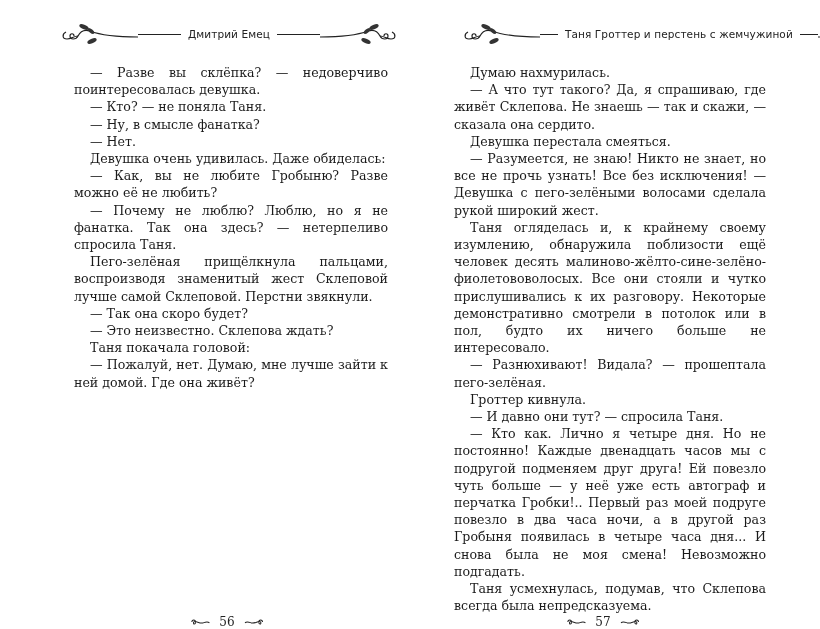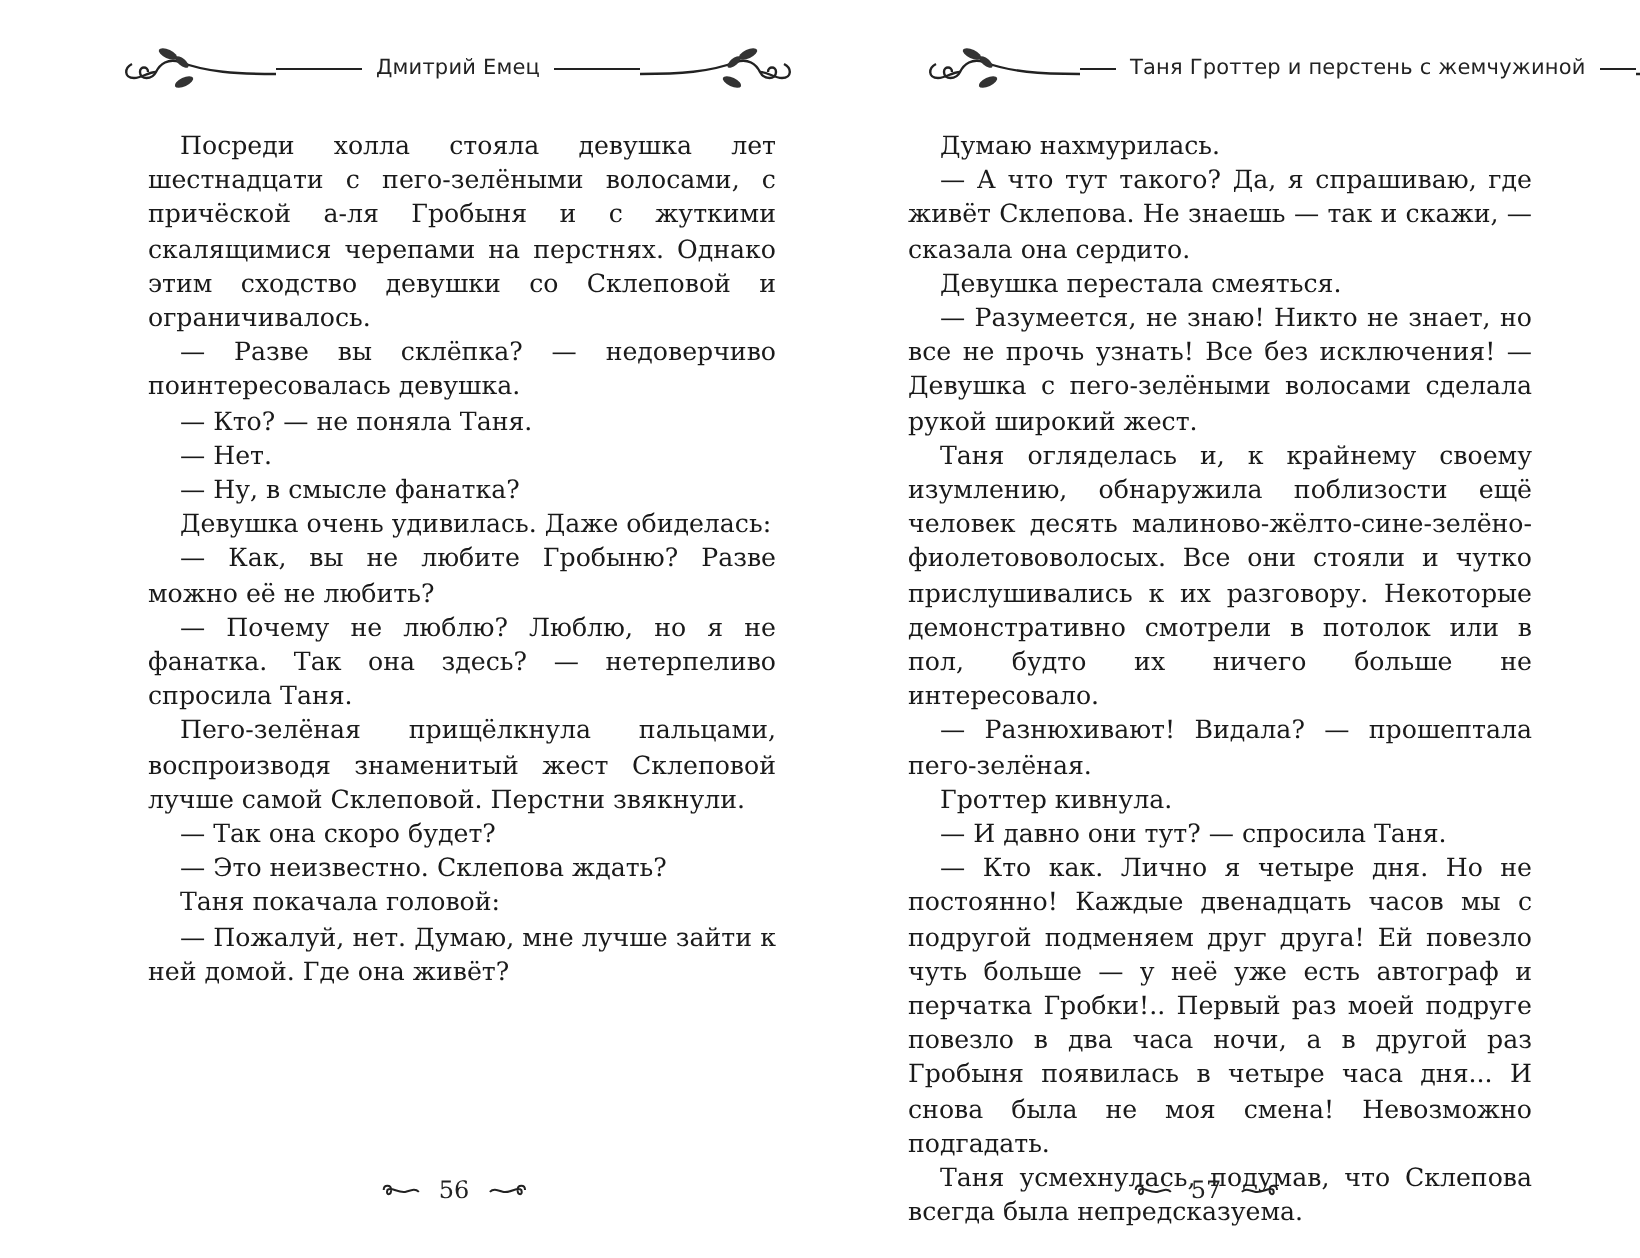--- a/index.html
+++ b/index.html
@@ -13,21 +13,21 @@
   .page.right .running-head { left: 30px; width: 342px; }
   .running-head .orn { width: 80px; height: 24px; flex: 0 0 auto; }
   .running-head .rule { flex: 1 1 auto; height: 1px; background: #222; }
   .running-head .title { font-family: "DejaVu Sans", sans-serif; font-size: 10.5px; color: #222; padding: 0 7px; white-space: nowrap; letter-spacing: 0.1px; }
 
   .body-text { position: absolute; top: 64px; font-size: 12.6px; line-height: 17.2px; text-align: justify; font-family: "DejaVu Serif", serif; }
   .page.left .body-text { left: 54px; width: 314px; }
   .page.right .body-text { left: 24px; width: 312px; }
   .body-text p { margin: 0; text-indent: 16px; hyphens: manual; }
 
-  .folio { position: absolute; top: 588px; display: flex; align-items: center; justify-content: space-between; }
+  .folio { position: absolute; top: 615px; display: flex; align-items: center; justify-content: space-between; }
   .page.left .folio { left: 170px; width: 74px; }
   .page.right .folio { left: 136px; width: 74px; }
   .folio .num { font-family: "DejaVu Serif", serif; font-size: 12px; padding: 0 9px; color: #222; }
   .folio svg { width: 22px; height: 12px; }
 </style>
 </head>
 <body>
 
 <div class="page left">
   <div class="running-head">
@@ -44,25 +44,24 @@
     <svg class="orn" viewBox="0 0 80 24" style="transform:scaleX(-1)">
       <path d="M80 15 C60 15, 45 14, 32 9 C26 7, 22 10, 20 14 C18 18, 12 18, 12 14 C12 11, 16 11, 16 14" fill="none" stroke="#222" stroke-width="1.2"></path>
       <path d="M8 10 C4 12, 4 17, 9 17 C13 17, 16 14, 20 14" fill="none" stroke="#222" stroke-width="1.2"></path>
       <ellipse cx="26" cy="5" rx="5" ry="2.2" transform="rotate(25 26 5)" fill="#333"></ellipse>
       <ellipse cx="33" cy="9" rx="4" ry="1.8" transform="rotate(40 33 9)" fill="#333"></ellipse>
       <ellipse cx="34" cy="19" rx="5" ry="2.2" transform="rotate(-25 34 19)" fill="#333"></ellipse>
     </svg>
   </div>
 
   <div class="body-text">
-    <p>Посреди холла стояла девушка лет шестнадцати с пего-зелёными волосами, с причёской а-ля Гробыня и с жуткими скалящимися черепами на перстнях. Однако этим сходство девушки со Склеповой и ограничивалось.</p>
     <p>— Разве вы склёпка? — недоверчиво поинтересовалась девушка.</p>
     <p>— Кто? — не поняла Таня.</p>
+    <p>— Ну, в смысле фанатка?</p>
     <p>— Нет.</p>
-    <p>— Ну, в смысле фанатка?</p>
     <p>Девушка очень удивилась. Даже обиделась:</p>
     <p>— Как, вы не любите Гробыню? Разве можно её не любить?</p>
     <p>— Почему не люблю? Люблю, но я не фанатка. Так она здесь? — нетерпеливо спросила Таня.</p>
     <p>Пего-зелёная прищёлкнула пальцами, воспроизводя знаменитый жест Склеповой лучше самой Склеповой. Перстни звякнули.</p>
     <p>— Так она скоро будет?</p>
     <p>— Это неизвестно. Склепова ждать?</p>
     <p>Таня покачала головой:</p>
     <p>— Пожалуй, нет. Думаю, мне лучше зайти к ней домой. Где она живёт?</p>
 
   </div>

